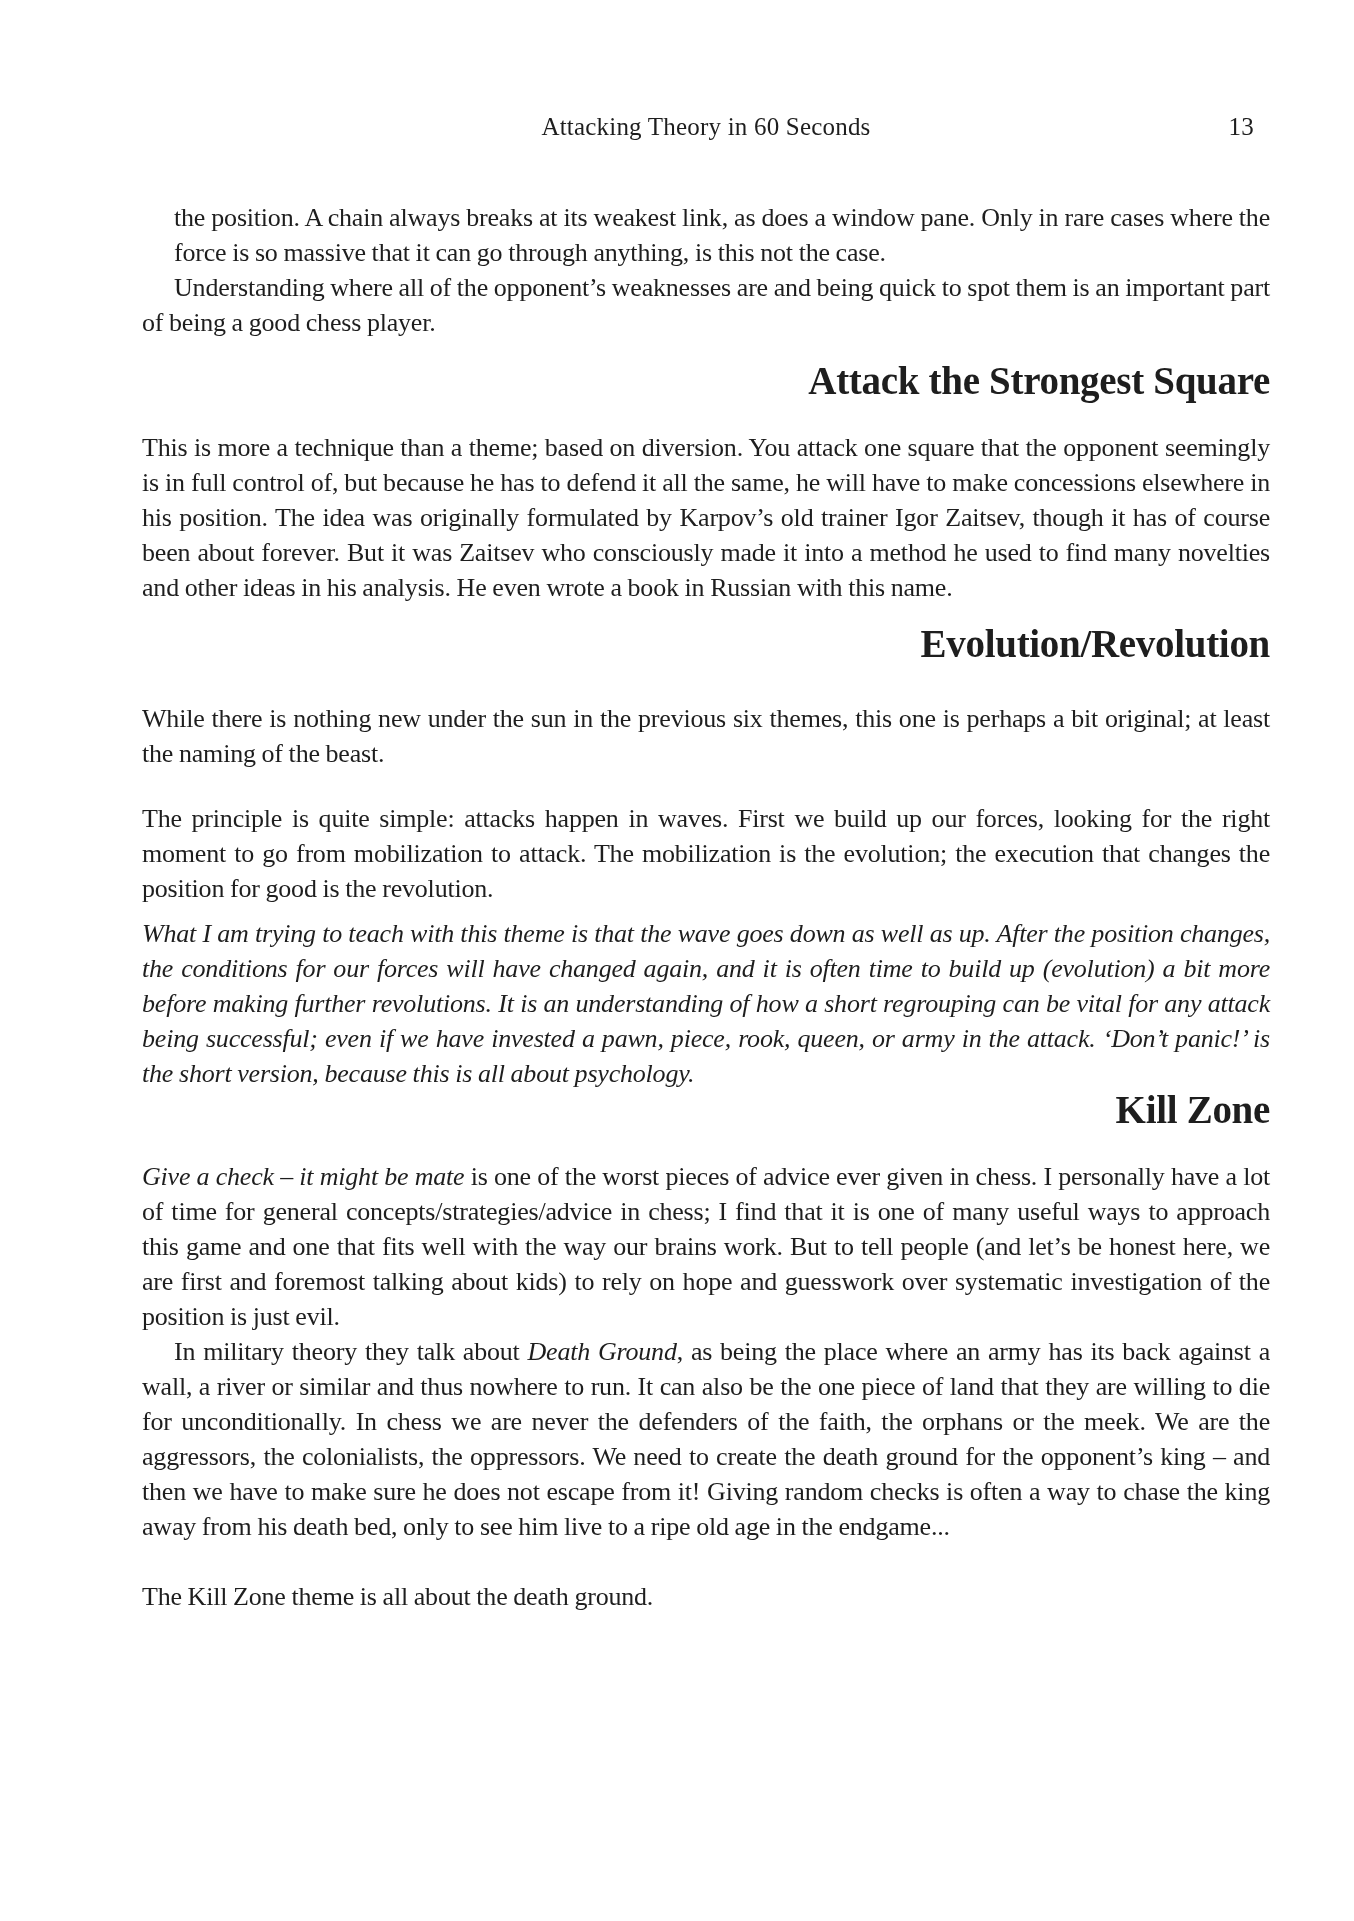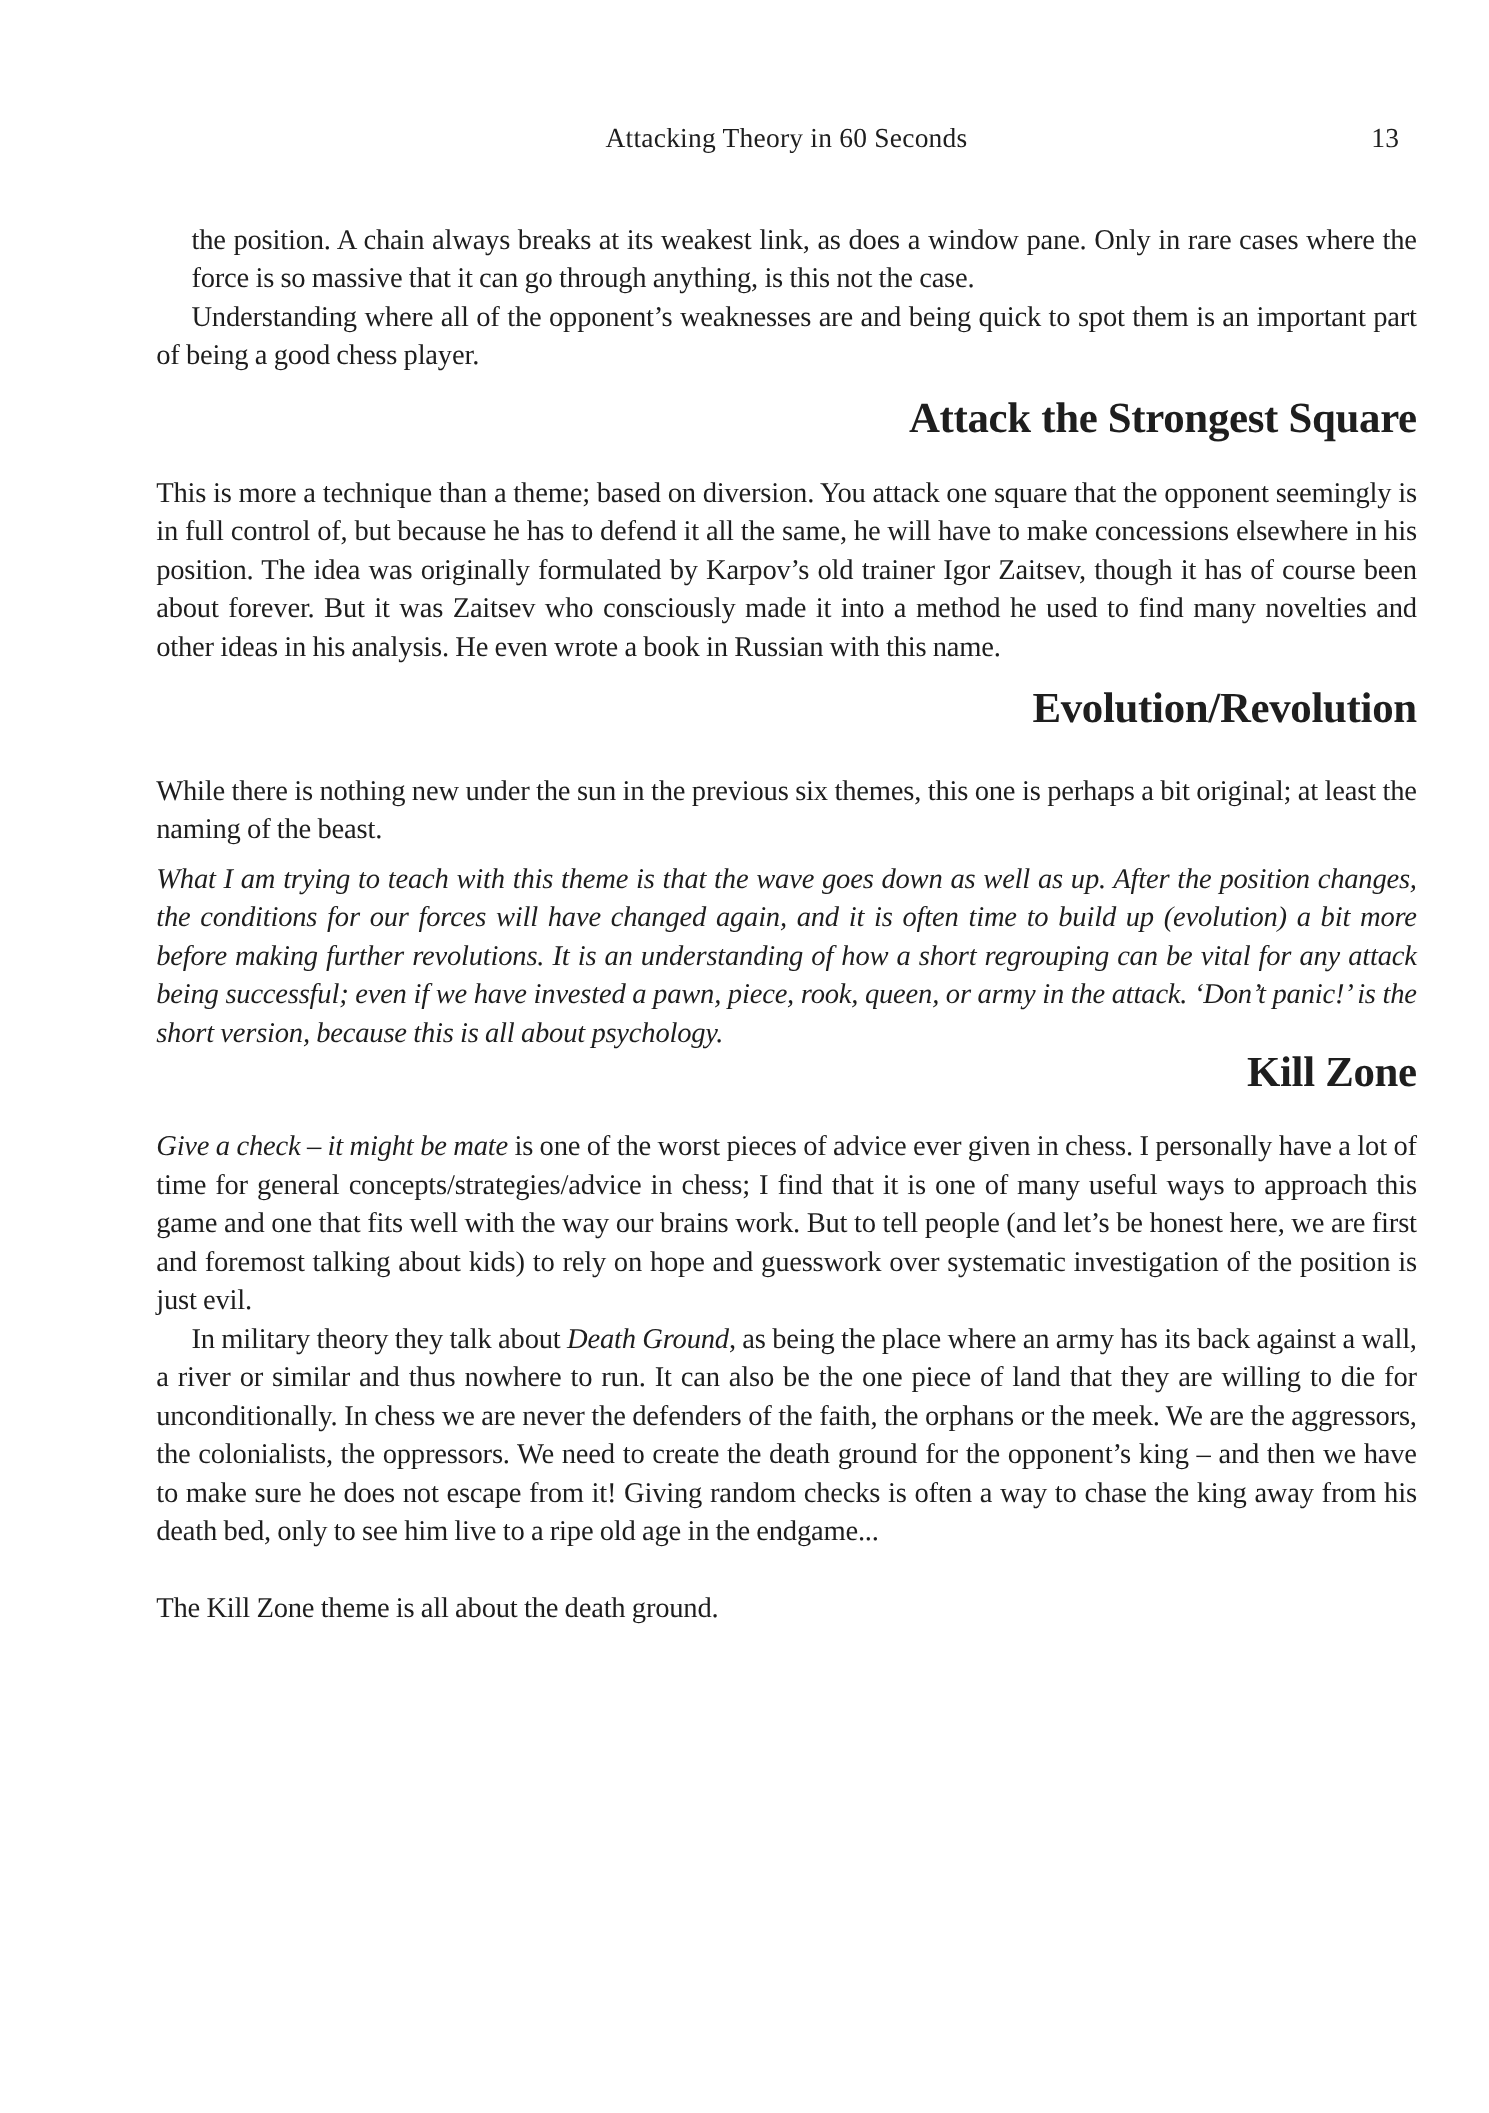--- a/index.html
+++ b/index.html
@@ -5,21 +5,21 @@
   html, body { margin: 0; padding: 0; background: #e8e8e8; }
   .page {
     position: relative;
     width: 1354px;
     height: 1921px;
     margin: 0 auto;
     background: #ffffff;
     color: #1e1e1e;
     font-family: "Liberation Serif", serif;
     box-sizing: border-box;
-    padding: 0 66px 0 142px;
+    padding: 0 84px 0 142px;
     overflow: hidden;
   }
   .running-header {
     position: relative;
     padding-top: 112px;
     font-size: 25px;
     line-height: 30px;
     text-align: center;
     letter-spacing: 0.2px;
   }
@@ -77,20 +77,21 @@
     <p class="para indent">Understanding where all of the opponent’s weaknesses are and being quick to spot them is an important part of being a good chess player.</p>
 
     <h2 class="section-heading mt-h-attack">Attack the Strongest Square</h2>
 
     <p class="para mt-p-attack">This is more a technique than a theme; based on diversion. You attack one square that the opponent seemingly is in full control of, but because he has to defend it all the same, he will have to make concessions elsewhere in his position. The idea was originally formulated by Karpov’s old trainer Igor Zaitsev, though it has of course been about forever. But it was Zaitsev who consciously made it into a method he used to find many novelties and other ideas in his analysis. He even wrote a book in Russian with this name.</p>
 
     <h2 class="section-heading mt-h-evo">Evolution/Revolution</h2>
 
     <p class="para mt-p-evo1">While there is nothing new under the sun in the previous six themes, this one is perhaps a bit original; at least the naming of the beast.</p>
 
+    <p class="para mt-p-gap">The principle is quite simple: attacks happen in waves. First we build up our forces, looking for the right moment to go from mobilization to attack. The mobilization is the evolution; the execution that changes the position for good is the revolution.</p>
 
     <p class="para mt-p-evo3">What I am trying to teach with this theme is that the wave goes down as well as up. After the position changes, the conditions for our forces will have changed again, and it is often time to build up (evolution) a bit more before making further revolutions. It is an understanding of how a short regrouping can be vital for any attack being successful; even if we have invested a pawn, piece, rook, queen, or army in the attack. ‘Don’t panic!’ is the short version, because this is all about psychology.</p>
 
     <h2 class="section-heading mt-h-kill">Kill Zone</h2>
 
     <p class="para mt-p-kill1"><span class="italic">Give a check – it might be mate</span><span> is one of the worst pieces of advice ever given in chess. I personally have a lot of time for general concepts/strategies/advice in chess; I find that it is one of many useful ways to approach this game and one that fits well with the way our brains work. But to tell people (and let’s be honest here, we are first and foremost talking about kids) to rely on hope and guesswork over systematic investigation of the position is just evil.</span></p>
 
     <p class="para indent"><span>In military theory they talk about </span><span class="italic">Death Ground</span><span>, as being the place where an army has its back against a wall, a river or similar and thus nowhere to run. It can also be the one piece of land that they are willing to die for unconditionally. In chess we are never the defenders of the faith, the orphans or the meek. We are the aggressors, the colonialists, the oppressors. We need to create the death ground for the opponent’s king – and then we have to make sure he does not escape from it! Giving random checks is often a way to chase the king away from his death bed, only to see him live to a ripe old age in the endgame...</span></p>
 
     <p class="para mt-p-last">The Kill Zone theme is all about the death ground.</p>

